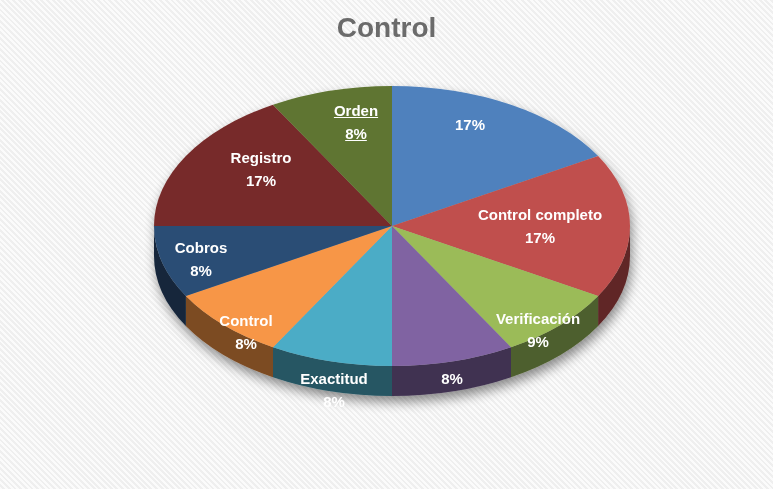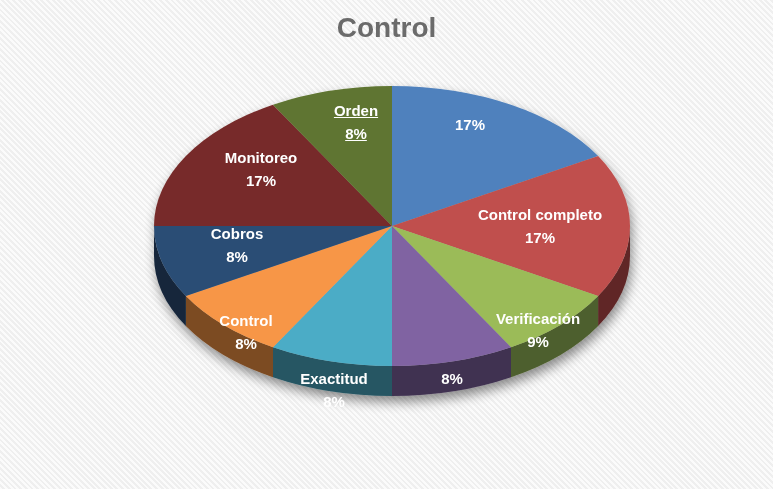--- a/index.html
+++ b/index.html
@@ -74,25 +74,25 @@
       <div>8%</div>
     </div>
     <div class="lbl" style="left: 334px; top: 367px;">
       <div>Exactitud</div>
       <div>8%</div>
     </div>
     <div class="lbl" style="left: 246px; top: 309px;">
       <div>Control</div>
       <div>8%</div>
     </div>
-    <div class="lbl" style="left: 201px; top: 222px; margin-left: 36px;">
+    <div class="lbl" style="left: 201px; top: 236px;">
       <div>Cobros</div>
       <div>8%</div>
     </div>
     <div class="lbl" style="left: 261px; top: 146px;">
-      <div>Monitoreo</div>
+      <div>Registro</div>
       <div>17%</div>
     </div>
     <div class="lbl" style="left: 356px; top: 99px; text-decoration: underline;">
       <div>Orden</div>
       <div>8%</div>
     </div>
   </div>
 
 </body></html>

